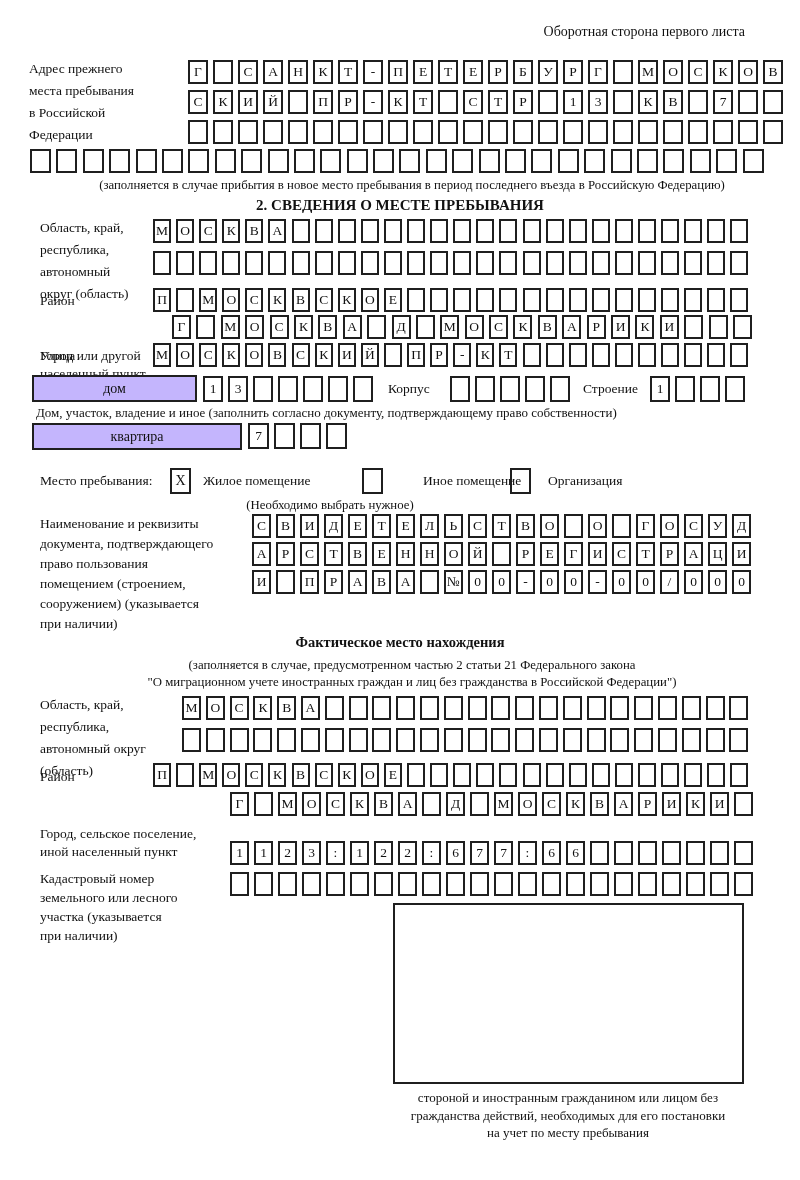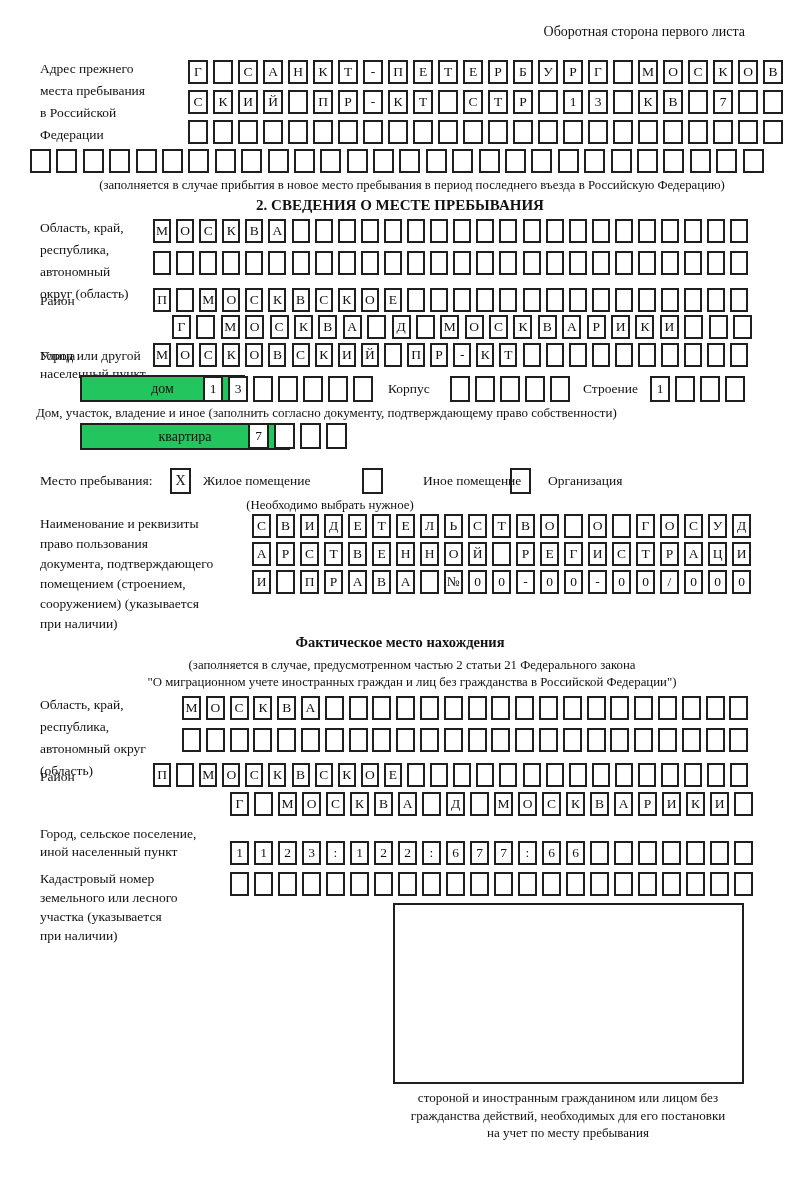--- a/index.html
+++ b/index.html
@@ -22,35 +22,35 @@
   .rG  { gap:5.4px; } .rG  .cell { width:19px; }   
   .rD  { gap:5px;   } .rD  .cell { width:19px; }   
   .rF  { gap:4.8px; } .rF  .cell { width:19px; }   
   .rH  { gap:5px;   } .rH  .cell { width:20px; height:26px; } 
   .rK  { gap:5px;   } .rK  .cell { width:21px; height:26px; } 
   .lbl { position:absolute; font-size:13.5px; line-height:22px; }
   .lbl2{ position:absolute; font-size:13.5px; line-height:18px;margin-top:36px; }
   .cap { position:absolute; font-size:13px; }
   .hdr { position:absolute; left:0; width:800px; text-align:center; font-weight:bold; }
   .cen { position:absolute; left:12px; width:800px; text-align:center; }
-  .fbox{ position:absolute; border:2px solid #1f1f1f; background:#22c55e;
-         display:flex; align-items:center; justify-content:center; font-size:14px;margin-left:48px; }
+  .fbox{ position:absolute; border:2px solid #1f1f1f; background:#c4b5fd;
+         display:flex; align-items:center; justify-content:center; font-size:14px; }
   .chk { position:absolute; width:21px; height:26px; border:2px solid #1f1f1f;
          display:flex; align-items:center; justify-content:center; font-size:14px; }
   .stamp { position:absolute; border:2px solid #1f1f1f; background:#fff; }
   .stampcap { position:absolute; font-size:13px; line-height:17.5px; text-align:center; }
 </style>
 </head>
 <body>
 
 <div id="page">
 
   <div class="abs" style="top:24px; right:55px; font-size:14px;">Оборотная сторона первого листа</div>
 
-  <div class="lbl" style="left:40px; top:58px; width:145px;">
+  <div class="lbl" style="left:29px; top:58px; width:145px;">
       <div>Адрес прежнего</div>
       <div>места пребывания</div>
       <div>в Российской</div>
       <div>Федерации</div>
     </div>
   <div class="row rA" style="left:188px; top:60px;">
       <span class="cell">Г</span>
       <span class="cell"></span>
       <span class="cell">С</span>
       <span class="cell">А</span>
@@ -354,22 +354,22 @@
   <div class="chk" style="left:170px; top:468px;">X</div>
   <div class="cap" style="left:203px; top:473px; font-size:13.5px;">Жилое помещение</div>
   <div class="chk" style="left:362px; top:468px;"></div>
   <div class="cap" style="left:385px; top:473px; font-size:13.5px;margin-left:38px;">Иное помещение</div>
   <div class="chk" style="left:510px; top:468px;"></div>
   <div class="cap" style="left:548px; top:473px; font-size:13.5px;">Организация</div>
   <div class="abs" style="left:180px; top:498px; width:300px; text-align:center; font-size:12.8px;">(Необходимо выбрать нужное)</div>
 
   <div class="lbl" style="left:40px; top:514px; width:205px; line-height:20px;">
       <div>Наименование и реквизиты</div>
+      <div>документа, подтверждающего</div>
       <div>право пользования</div>
-      <div>документа, подтверждающего</div>
       <div>помещением (строением,</div>
       <div>сооружением) (указывается</div>
       <div>при наличии)</div>
     </div>
   <div class="row rD" style="left:252px; top:514px;">
       <span class="cell">С</span>
       <span class="cell">В</span>
       <span class="cell">И</span>
       <span class="cell">Д</span>
       <span class="cell">Е</span>

